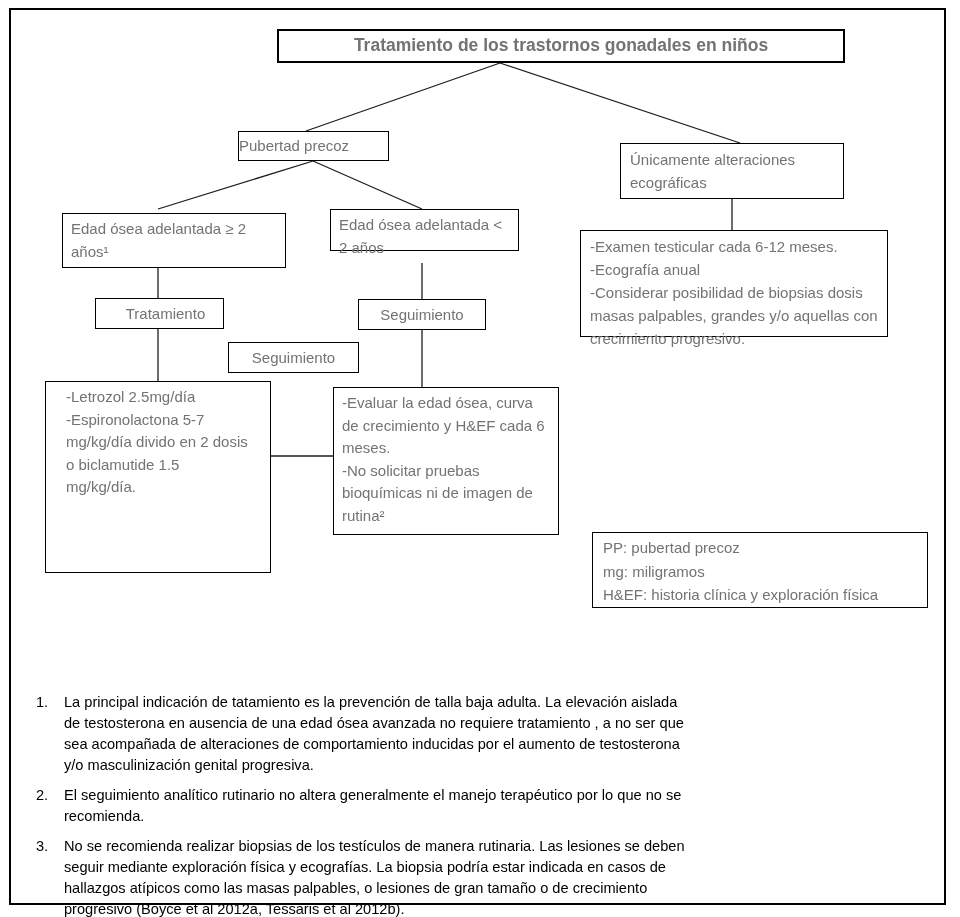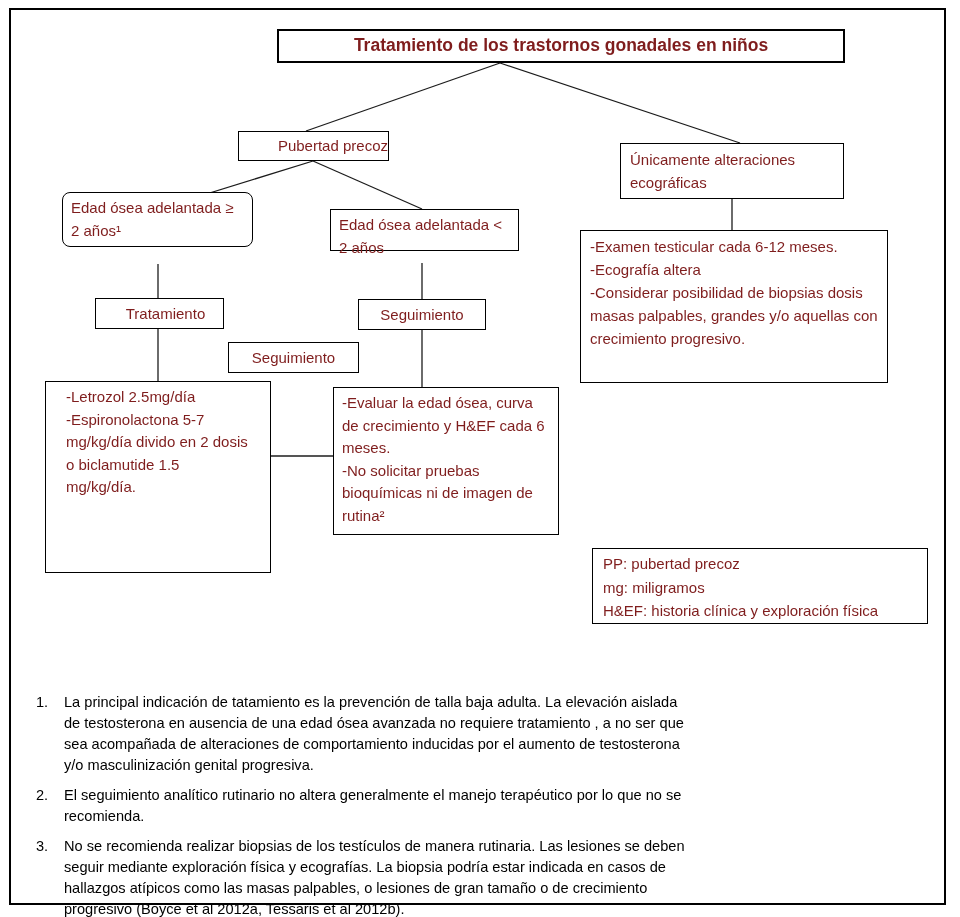--- a/index.html
+++ b/index.html
@@ -9,37 +9,37 @@
     overflow:hidden;
   }
   .frame{
     position:absolute;left:9px;top:8px;width:937px;height:897px;
     border:2px solid #000;box-sizing:border-box;pointer-events:none;
   }
   .connectors{position:absolute;left:0;top:0;width:960px;height:917px;}
   .connectors line{stroke:#1c1c1c;stroke-width:1.3;}
   .box{
     position:absolute;border:1px solid #000;background:#fff;
-    box-sizing:border-box;font-size:15px;color:#7f1d1d;
+    box-sizing:border-box;font-size:15px;color:#737373;
   }
   .title-box{
     left:277px;top:29px;width:568px;height:34px;border-width:2px;
     font-weight:bold;font-size:17.5px;text-align:center;line-height:29px;
   }
-  .n-pubertad{left:238px;top:131px;width:151px;height:30px;text-align:right;line-height:28px;}
+  .n-pubertad{left:238px;top:131px;width:151px;height:30px;text-align:left;line-height:28px;}
   .n-unicamente{left:620px;top:143px;width:224px;height:56px;padding:4px 9px;line-height:23px;}
-  .n-edad1{left:62px;top:192px;width:191px;height:55px;padding:3px 8px;line-height:23px;border-radius:8px;}
+  .n-edad1{left:62px;top:213px;width:224px;height:55px;padding:3px 8px;line-height:23px;}
   .n-edad2{left:330px;top:209px;width:189px;height:42px;padding:3px 8px;line-height:23px;}
   .n-trat{left:95px;top:298px;width:129px;height:31px;text-align:center;line-height:29px;padding-left:12px;}
   .n-seg-right{left:358px;top:299px;width:128px;height:31px;text-align:center;line-height:29px;}
   .n-seg-mid{left:228px;top:342px;width:131px;height:31px;text-align:center;line-height:29px;}
   .n-det-left{left:45px;top:381px;width:226px;height:192px;padding:4px 20px;line-height:22.5px;}
   .n-det-mid{left:333px;top:387px;width:226px;height:148px;padding:4px 8px;line-height:22.5px;}
-  .n-det-right{left:580px;top:230px;width:308px;height:153px;padding:4px 9px;line-height:23px;}
-  .legend-box{left:592px;top:548px;width:336px;height:76px;padding:3px 10px;line-height:23.5px;}
+  .n-det-right{left:580px;top:230px;width:308px;height:107px;padding:4px 9px;line-height:23px;}
+  .legend-box{left:592px;top:532px;width:336px;height:76px;padding:3px 10px;line-height:23.5px;}
   .footnotes{
     position:absolute;left:36px;top:692px;width:652px;
     display:flex;flex-direction:column;gap:9px;
     font-size:14.6px;line-height:21px;
   }
   .fn{display:flex;}
   .fn-num{width:28px;flex:0 0 28px;}
   .fn-text{flex:1;}
 </style>
 </head>
@@ -83,21 +83,21 @@
     <div>-Espironolactona 5-7 mg/kg/día divido en 2 dosis o biclamutide 1.5 mg/kg/día.</div>
   </div>
 
   <div class="box n-det-mid">
     <div>-Evaluar la edad ósea, curva de crecimiento y H&amp;EF cada 6 meses.</div>
     <div>-No solicitar pruebas bioquímicas ni de imagen de rutina²</div>
   </div>
 
   <div class="box n-det-right">
     <div>-Examen testicular cada 6-12 meses.</div>
-    <div>-Ecografía altera</div>
+    <div>-Ecografía anual</div>
     <div>-Considerar posibilidad de biopsias dosis masas palpables, grandes y/o aquellas con crecimiento progresivo.</div>
   </div>
 
   <div class="box legend-box">
     <div>PP: pubertad precoz</div>
     <div>mg: miligramos</div>
     <div>H&amp;EF: historia clínica y exploración física</div>
   </div>
 
   <div class="footnotes">

